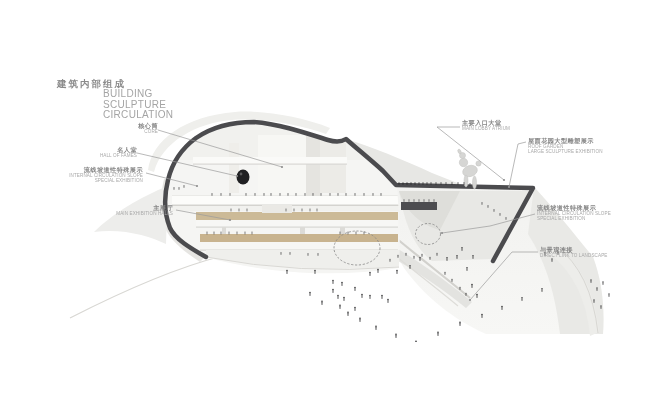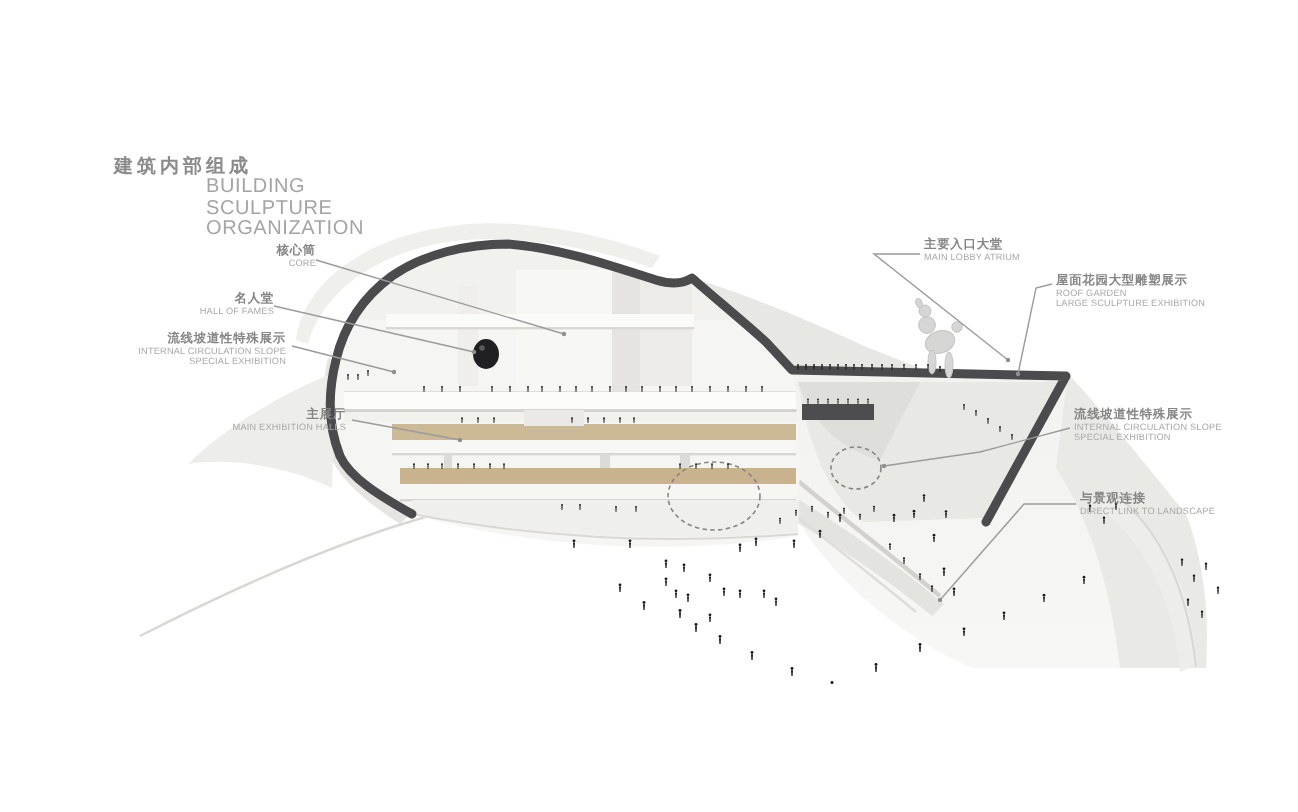--- a/index.html
+++ b/index.html
@@ -302,21 +302,21 @@
         <circle cx="509" cy="187" r="1.1"></circle>
       <circle cx="442" cy="233" r="1.1"></circle>
         <circle cx="470" cy="300" r="1.1"></circle>
     </g>
   </svg>
 
   <div class="title-block">
     <div class="title-zh">建筑内部组成</div>
     <div class="title-en">BUILDING</div>
     <div class="title-en">SCULPTURE</div>
-    <div class="title-en">ORGANIZATION</div>
+    <div class="title-en">CIRCULATION</div>
   </div>
 
   <div class="lbl left" style="right:491px;top:122px;">
     <span class="zh">核心筒</span>
     <span class="en">CORE</span>
   </div>
   <div class="lbl left" style="right:512px;top:146px;">
     <span class="zh">名人堂</span>
     <span class="en">HALL OF FAMES</span>
   </div>

